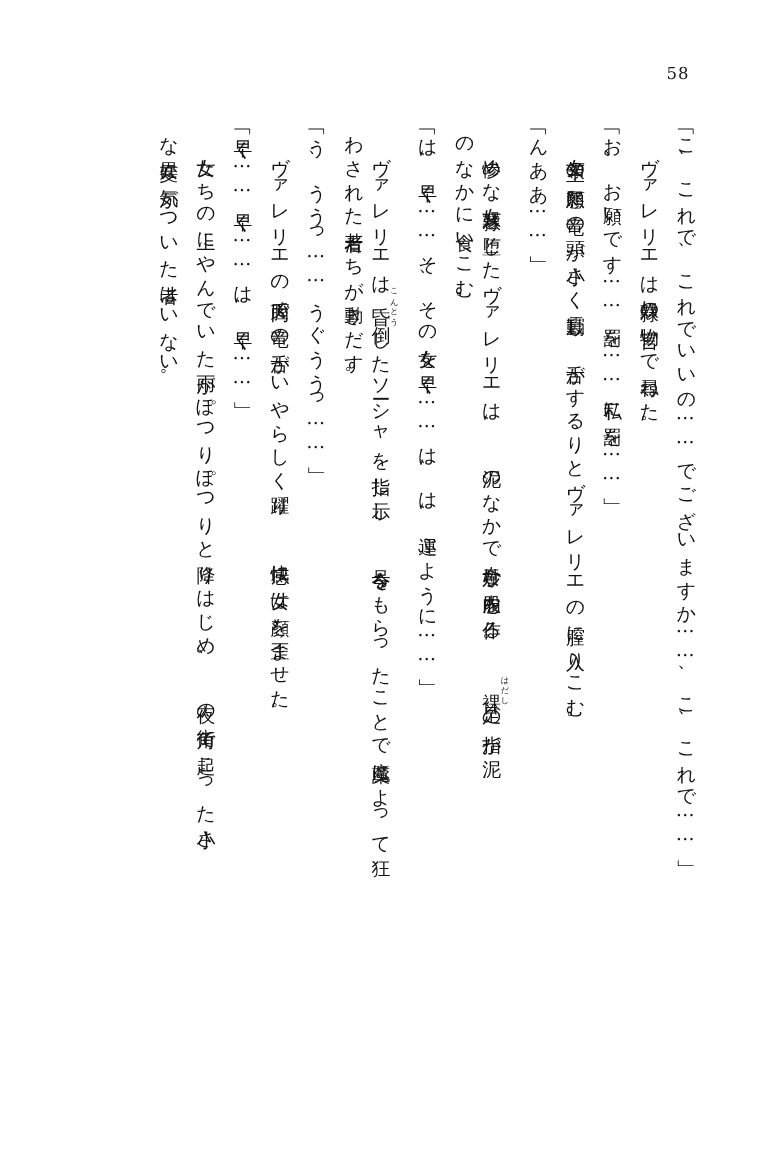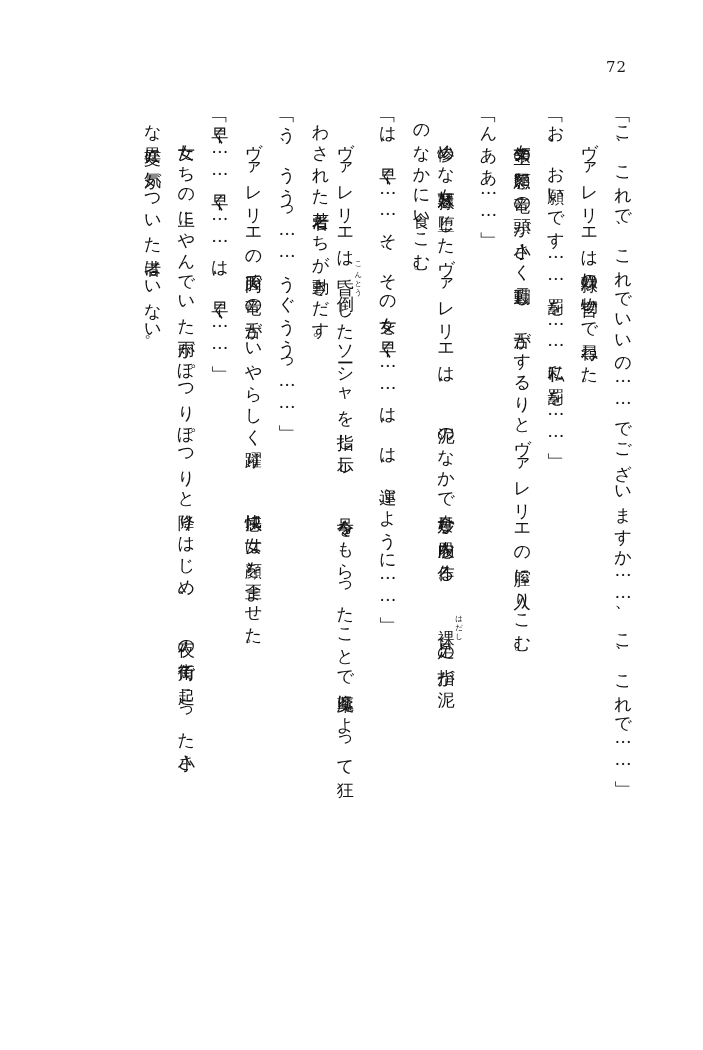--- a/index.html
+++ b/index.html
@@ -61,21 +61,21 @@
     font-size: 7.4px;
     letter-spacing: 0.5px;
     line-height: 1;
   }
 </style>
 </head>
 <body>
 
 <div class="page">
 
-  <div class="page-number">72</div>
+  <div class="page-number">58</div>
 
   <div class="text-area">
     <div class="vline">「こ、これで、これでいいの……でございますか……、こ、これで……」</div>
     <div class="vline">　ヴァレリエは奴隷の物言いで尋ねた。</div>
     <div class="vline">「お、お願いです……罰を……私に罰を……」</div>
     <div class="vline">　女領主の懇願に竜の頭が小さく震動し、舌がするりとヴァレリエの膣に入りこむ。</div>
     <div class="vline">「んああ……」</div>
     <div class="vline">　惨めな女奴隷と堕したヴァレリエは、　泥のなかで奇妙な内股を作る。　<ruby>裸足<rt>はだし</rt></ruby>の指が泥</div>
     <div class="vline">のなかに食いこむ。</div>
     <div class="vline">「は、早く……そ、その女を早く……は、は、運ぶように……」</div>

